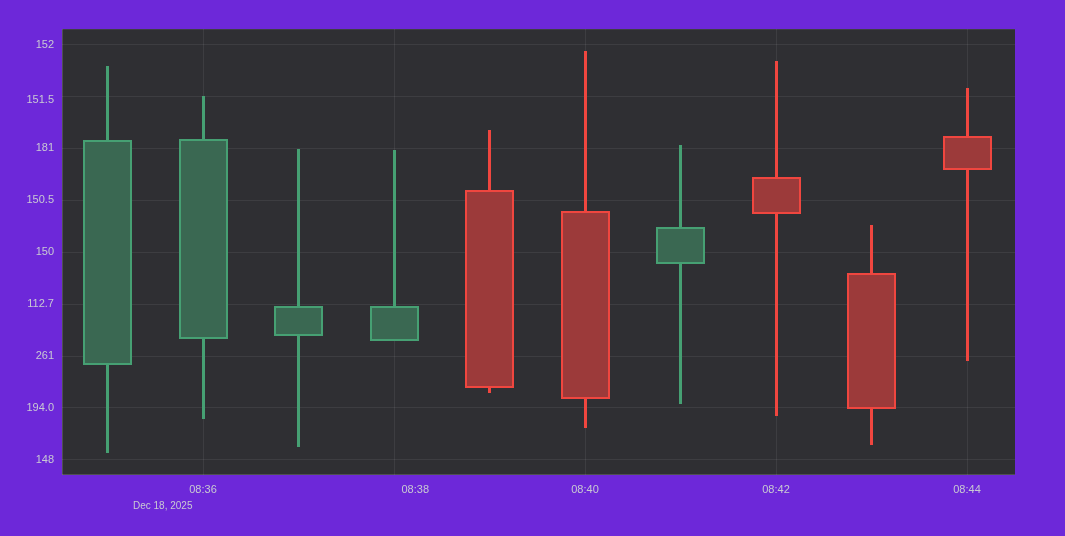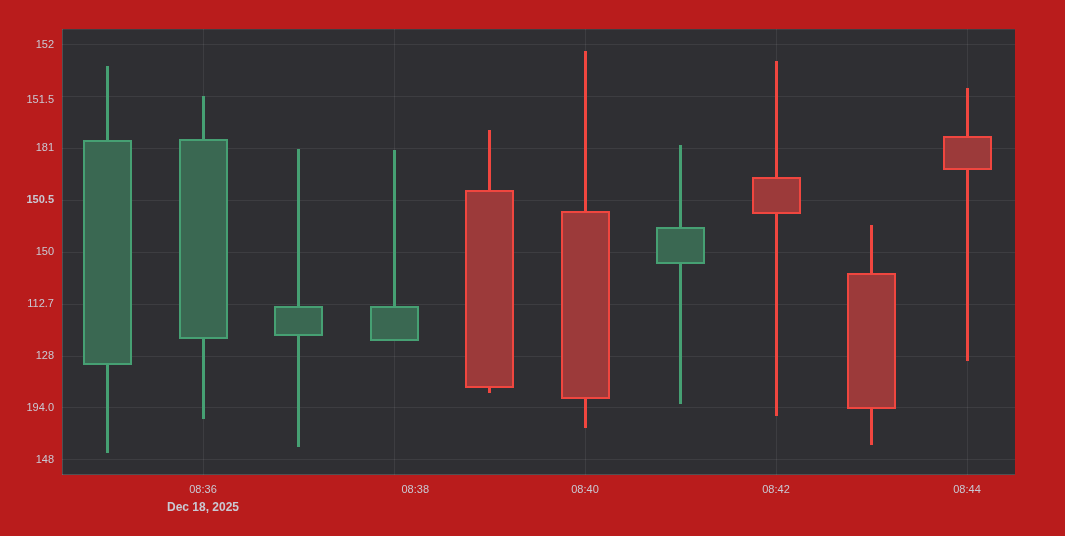--- a/index.html
+++ b/index.html
@@ -4,21 +4,21 @@
 <style>
   html, body {
     margin: 0;
     padding: 0;
     background: #2A2A2D;
   }
   .canvas {
     position: relative;
     width: 1065px;
     height: 536px;
-    background: #b91c1c;
+    background: #6d28d9;
     font-family: "Liberation Sans", sans-serif;
     overflow: hidden;
     color: #C9C9D3;
   }
   .plot {
     position: absolute;
     left: 62px;
     top: 29px;
     width: 953px;
     height: 446px;
@@ -27,24 +27,22 @@
   }
   .axis-line { position: absolute; background: rgba(255,255,255,0.16); }
   .plot-top-line { position: absolute; background: rgba(255,255,255,0.08); }
   .axis-layer { position: absolute; left: 0; top: 0; width: 100%; height: 100%; pointer-events: none; }
   .tick-label { font-size: 11px; color: #C9C9D3; }
   .date-label {
     position: absolute;
     left: 133px;
     top: 500px;
     width: 140px;
-    text-align: center;
-    font-size: 12px;
+    font-size: 10px;
     color: #C9C9D3;
-    font-weight: bold;
   }
 </style>
 </head>
 <body>
 
 <div class="canvas">
   <div class="plot" id="plot">
       <div style="position: absolute; left: 0px; top: 15.1px; width: 953px; height: 1px; background: rgba(255, 255, 255, 0.07);"></div>
       <div style="position: absolute; left: 0px; top: 67px; width: 953px; height: 1px; background: rgba(255, 255, 255, 0.07);"></div>
       <div style="position: absolute; left: 0px; top: 118.9px; width: 953px; height: 1px; background: rgba(255, 255, 255, 0.07);"></div>
@@ -102,24 +100,24 @@
     </div>
 
   <div class="plot-top-line" style="left:62px; top:29px; width:953px; height:1px;"></div>
   <div class="axis-line" style="left:62px; top:29px; width:1px; height:446px;"></div>
   <div class="axis-line" style="left:62px; top:474px; width:953px; height:1px;"></div>
 
   <div class="axis-layer" id="y-axis">
       <div class="tick-label" style="position: absolute; left: 0px; top: 36.6px; width: 54px; height: 15px; line-height: 15px; text-align: right;">152</div>
       <div class="tick-label" style="position: absolute; left: 0px; top: 92px; width: 54px; height: 15px; line-height: 15px; text-align: right;">151.5</div>
       <div class="tick-label" style="position: absolute; left: 0px; top: 140.4px; width: 54px; height: 15px; line-height: 15px; text-align: right;">181</div>
-      <div class="tick-label" style="position: absolute; left: 0px; top: 192.3px; width: 54px; height: 15px; line-height: 15px; text-align: right; font-weight: bold;">150.5</div>
+      <div class="tick-label" style="position: absolute; left: 0px; top: 192.3px; width: 54px; height: 15px; line-height: 15px; text-align: right;">150.5</div>
       <div class="tick-label" style="position: absolute; left: 0px; top: 244.2px; width: 54px; height: 15px; line-height: 15px; text-align: right;">150</div>
       <div class="tick-label" style="position: absolute; left: 0px; top: 296.1px; width: 54px; height: 15px; line-height: 15px; text-align: right;">112.7</div>
-      <div class="tick-label" style="position: absolute; left: 0px; top: 348px; width: 54px; height: 15px; line-height: 15px; text-align: right;">128</div>
+      <div class="tick-label" style="position: absolute; left: 0px; top: 348px; width: 54px; height: 15px; line-height: 15px; text-align: right;">261</div>
       <div class="tick-label" style="position: absolute; left: 0px; top: 399.9px; width: 54px; height: 15px; line-height: 15px; text-align: right;">194.0</div>
       <div class="tick-label" style="position: absolute; left: 0px; top: 451.8px; width: 54px; height: 15px; line-height: 15px; text-align: right;">148</div>
     </div>
   <div class="axis-layer" id="x-axis">
       <div class="tick-label" style="position: absolute; left: 168px; top: 482px; width: 70px; height: 15px; line-height: 15px; text-align: center;">08:36</div>
       <div class="tick-label" style="position: absolute; left: 359px; top: 482px; width: 70px; height: 15px; line-height: 15px; text-align: right;">08:38</div>
       <div class="tick-label" style="position: absolute; left: 550px; top: 482px; width: 70px; height: 15px; line-height: 15px; text-align: center;">08:40</div>
       <div class="tick-label" style="position: absolute; left: 741px; top: 482px; width: 70px; height: 15px; line-height: 15px; text-align: center;">08:42</div>
       <div class="tick-label" style="position: absolute; left: 932px; top: 482px; width: 70px; height: 15px; line-height: 15px; text-align: center;">08:44</div>
     </div>

